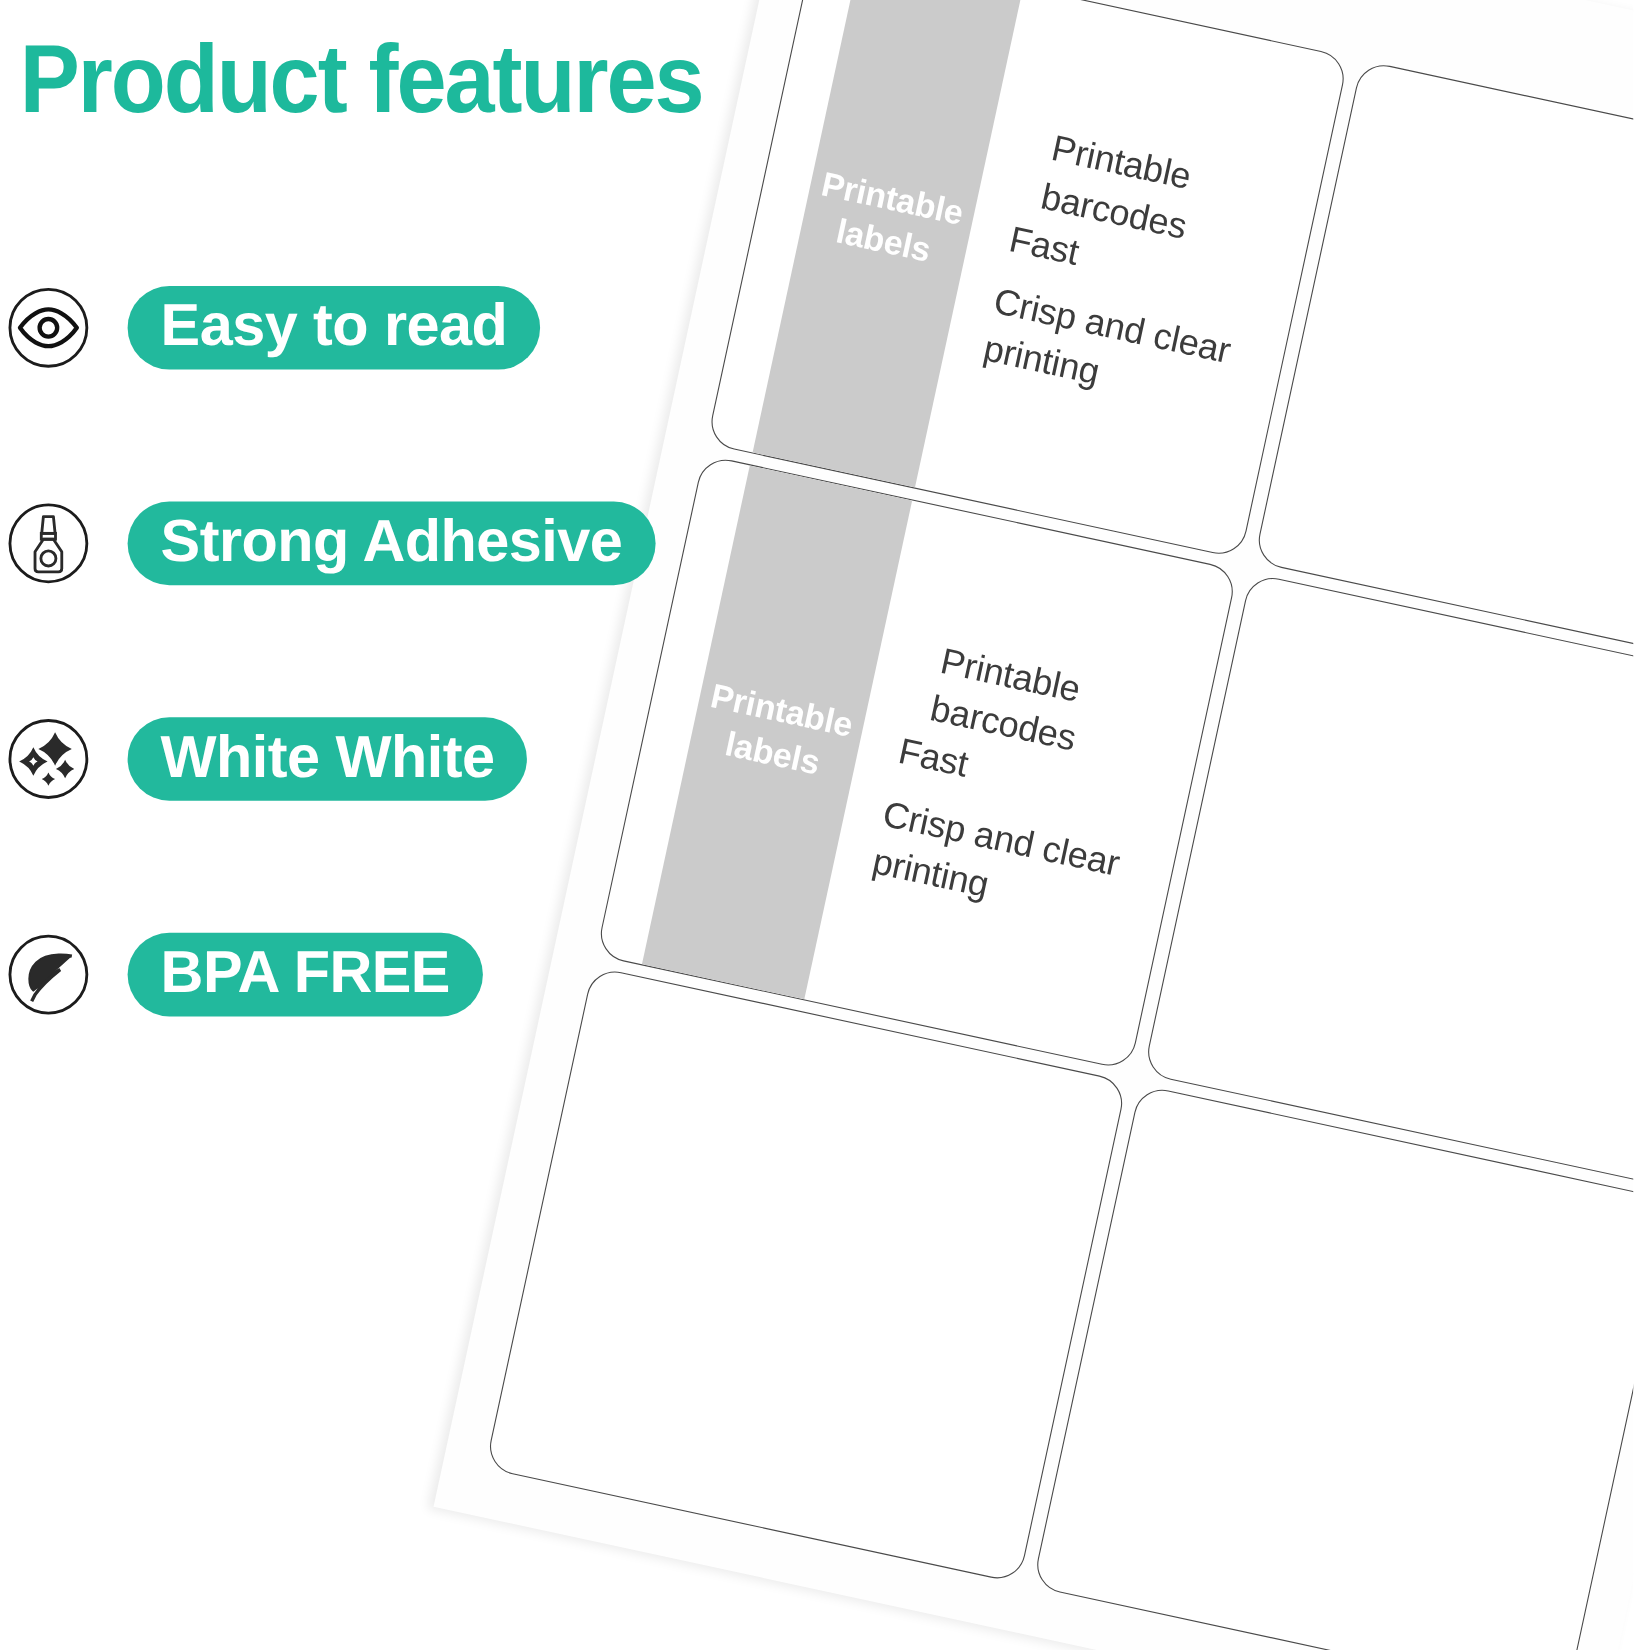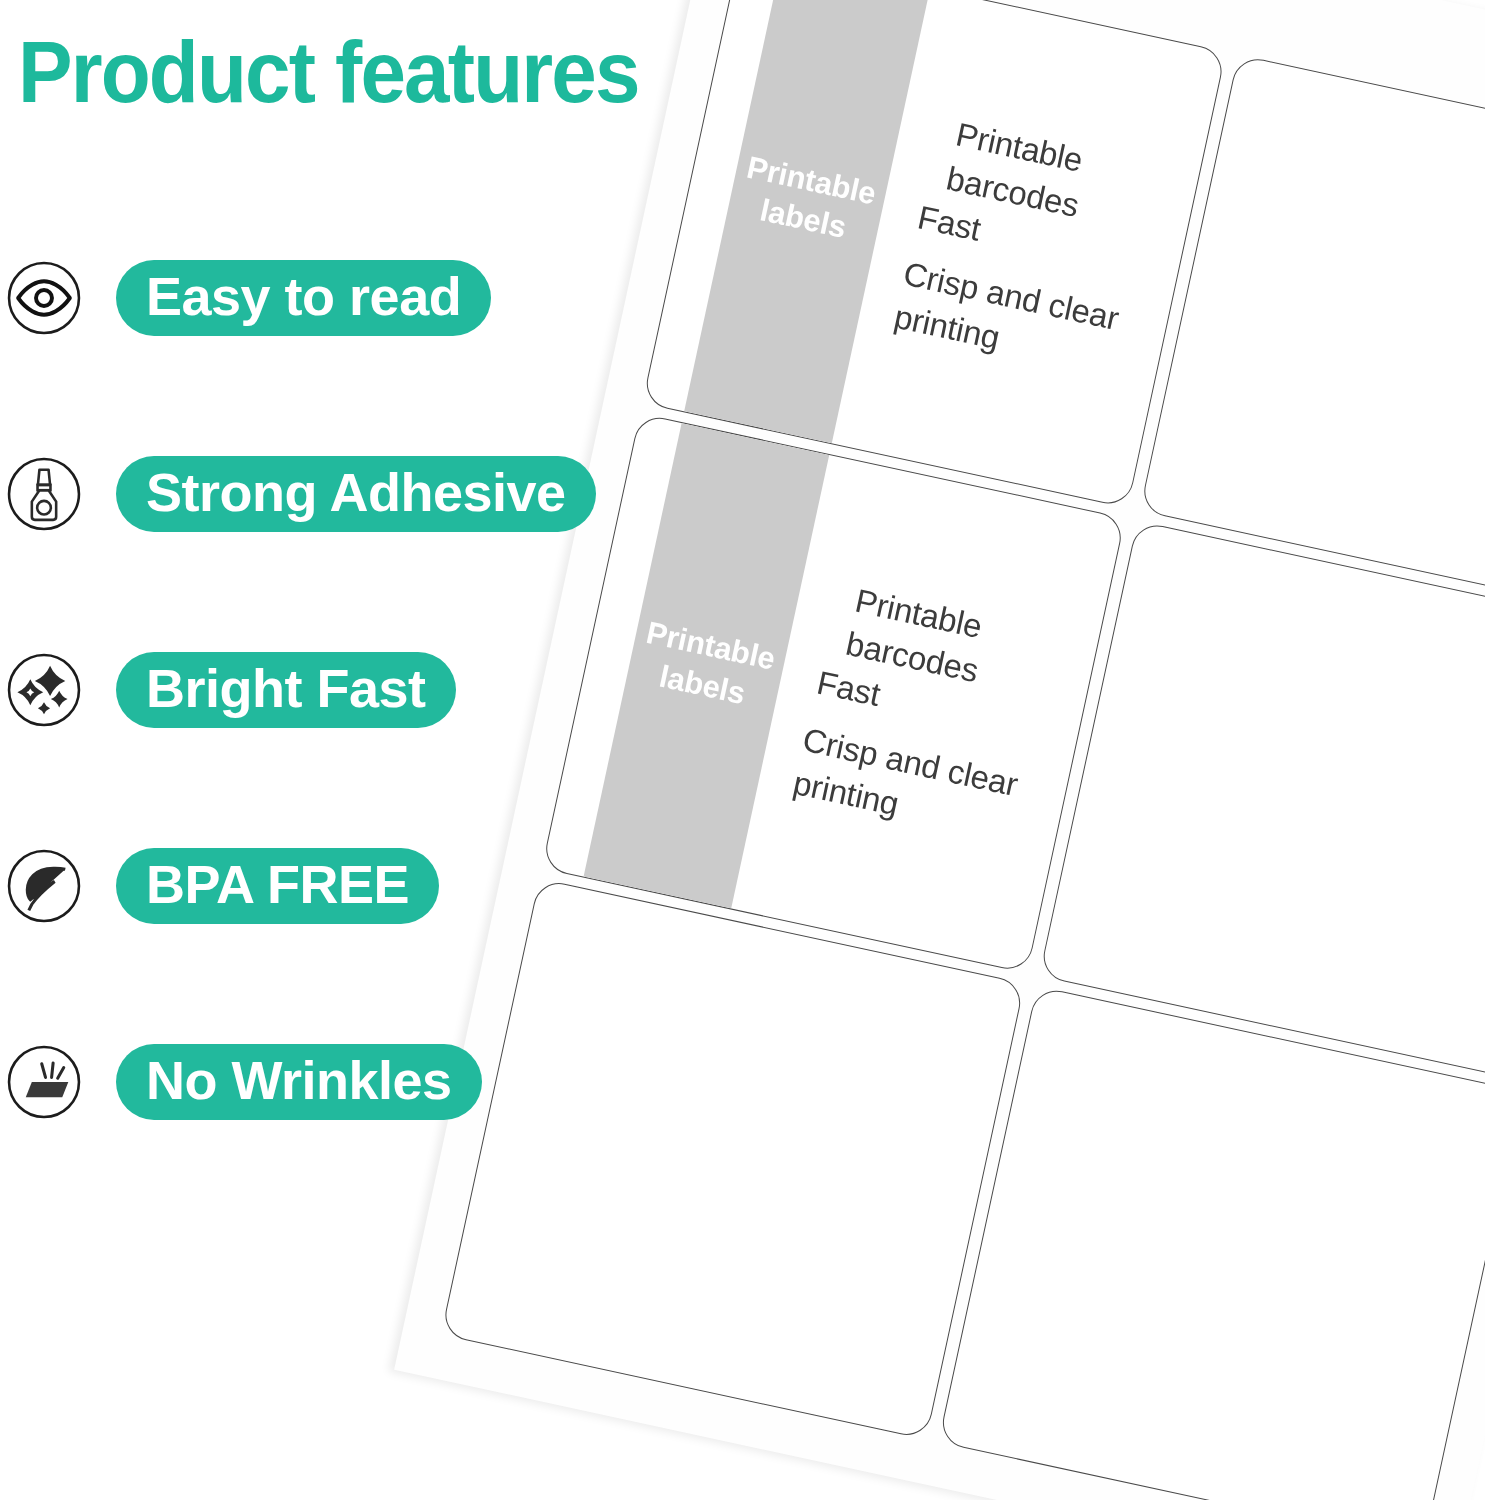--- a/index.html
+++ b/index.html
@@ -247,46 +247,32 @@
             <svg viewBox="0 0 100 100">
               <circle cx="50" cy="50" r="46" fill="none" stroke="#1c1c1c" stroke-width="3.4"></circle>
               <path d="M 58 18 Q 64 32 78 38 Q 64 44 58 58 Q 52 44 38 38 Q 52 32 58 18 Z" fill="#2a2a2a"></path>
               <path d="M 32 36 Q 37.1 47.9 49 53 Q 37.1 58.1 32 70 Q 26.9 58.1 15 53 Q 26.9 47.9 32 36 Z" fill="#2a2a2a"></path>
               <path d="M 32 47.9 Q 33.53 51.47 37.1 53 Q 33.53 54.53 32 58.1 Q 30.47 54.53 26.9 53 Q 30.47 51.47 32 47.9 Z" fill="#fff"></path>
               <path d="M 70 51 Q 73.3 58.7 81 62 Q 73.3 65.3 70 73 Q 66.7 65.3 59 62 Q 66.7 58.7 70 51 Z" fill="#2a2a2a"></path>
               <path d="M 50 66 Q 52.4 71.6 58 74 Q 52.4 76.4 50 82 Q 47.6 76.4 42 74 Q 47.6 71.6 50 66 Z" fill="#2a2a2a"></path>
             </svg>
           </span>
           <div class="feature-pill">
-            <span class="feature-pill-label">Bright Fast</span>
+            <span class="feature-pill-label">White White</span>
           </div>
         </div>
         <div class="feature-row">
           <span class="feature-icon">
             <svg viewBox="0 0 100 100">
               <circle cx="50" cy="50" r="46" fill="none" stroke="#1c1c1c" stroke-width="3.4"></circle>
               <path d="M78 28 C78 28 50 22 36 36 C24 48 28 64 32 68 C40 62 52 50 64 44 C54 52 42 62 34 74 L30 82" fill="none" stroke="#2a2a2a" stroke-width="4"></path>
               <path d="M78 28 C78 28 50 22 36 36 C24 48 28 64 32 68 C42 60 58 46 78 28 Z" fill="#2a2a2a"></path>
             </svg>
           </span>
           <div class="feature-pill">
             <span class="feature-pill-label">BPA FREE</span>
           </div>
         </div>
-        <div class="feature-row">
-          <span class="feature-icon">
-            <svg viewBox="0 0 100 100">
-              <circle cx="50" cy="50" r="46" fill="none" stroke="#1c1c1c" stroke-width="3.4"></circle>
-              <path d="M26 70 L34 50 L82 50 L74 70 Z" fill="#3a3a3a"></path>
-              <line x1="52" y1="44" x2="47" y2="26" stroke="#2a2a2a" stroke-width="4" stroke-linecap="round"></line>
-              <line x1="60" y1="44" x2="62" y2="25" stroke="#2a2a2a" stroke-width="4" stroke-linecap="round"></line>
-              <line x1="68" y1="45" x2="76" y2="31" stroke="#2a2a2a" stroke-width="4" stroke-linecap="round"></line>
-            </svg>
-          </span>
-          <div class="feature-pill">
-            <span class="feature-pill-label">No Wrinkles</span>
-          </div>
-        </div>
       </div>
 
   </div>
 
 </div>
 
 </body></html>

